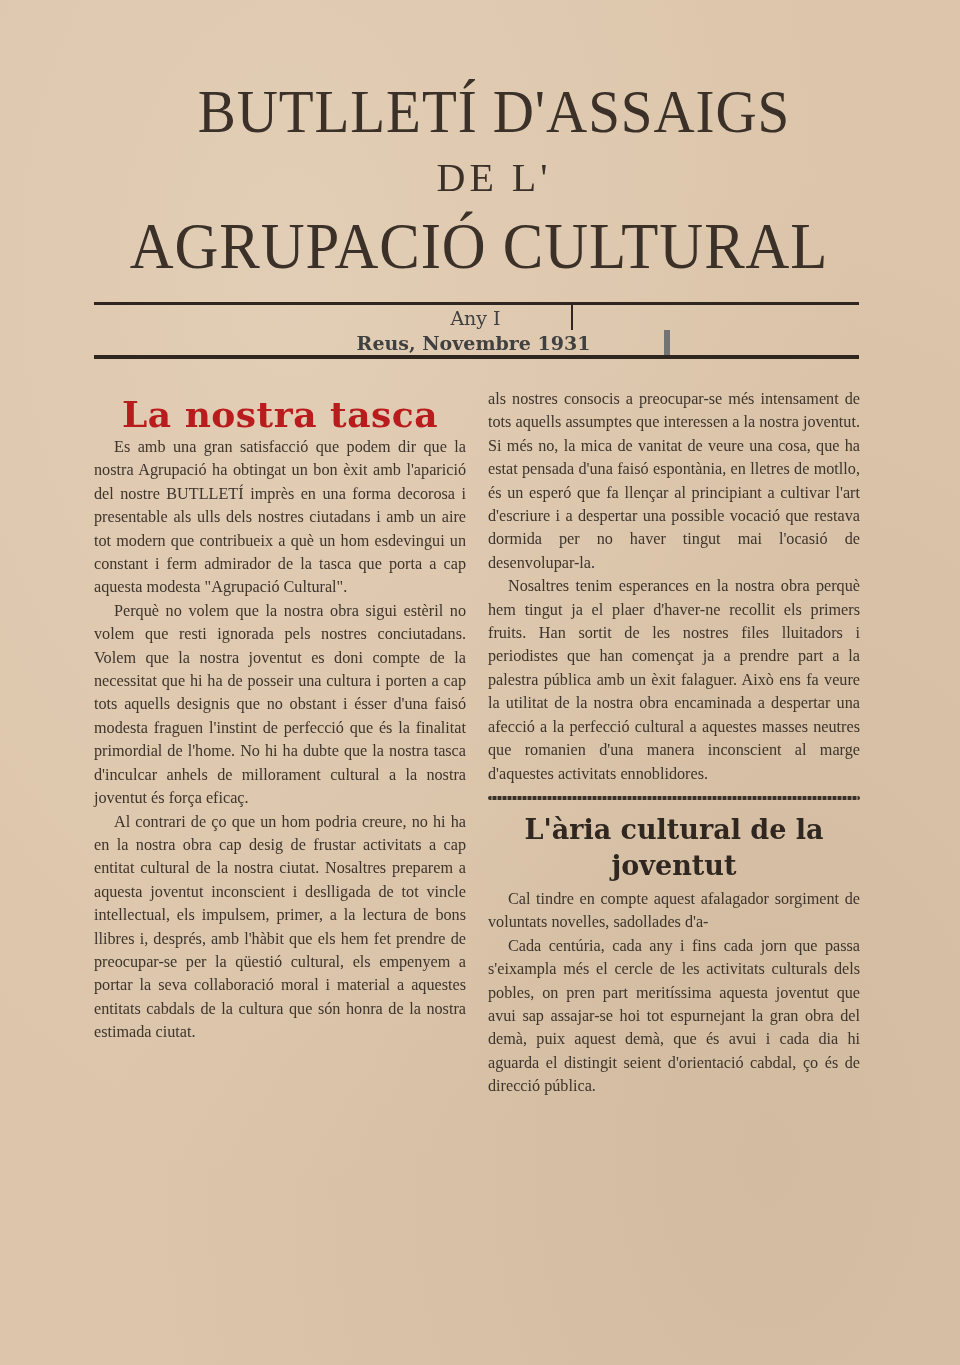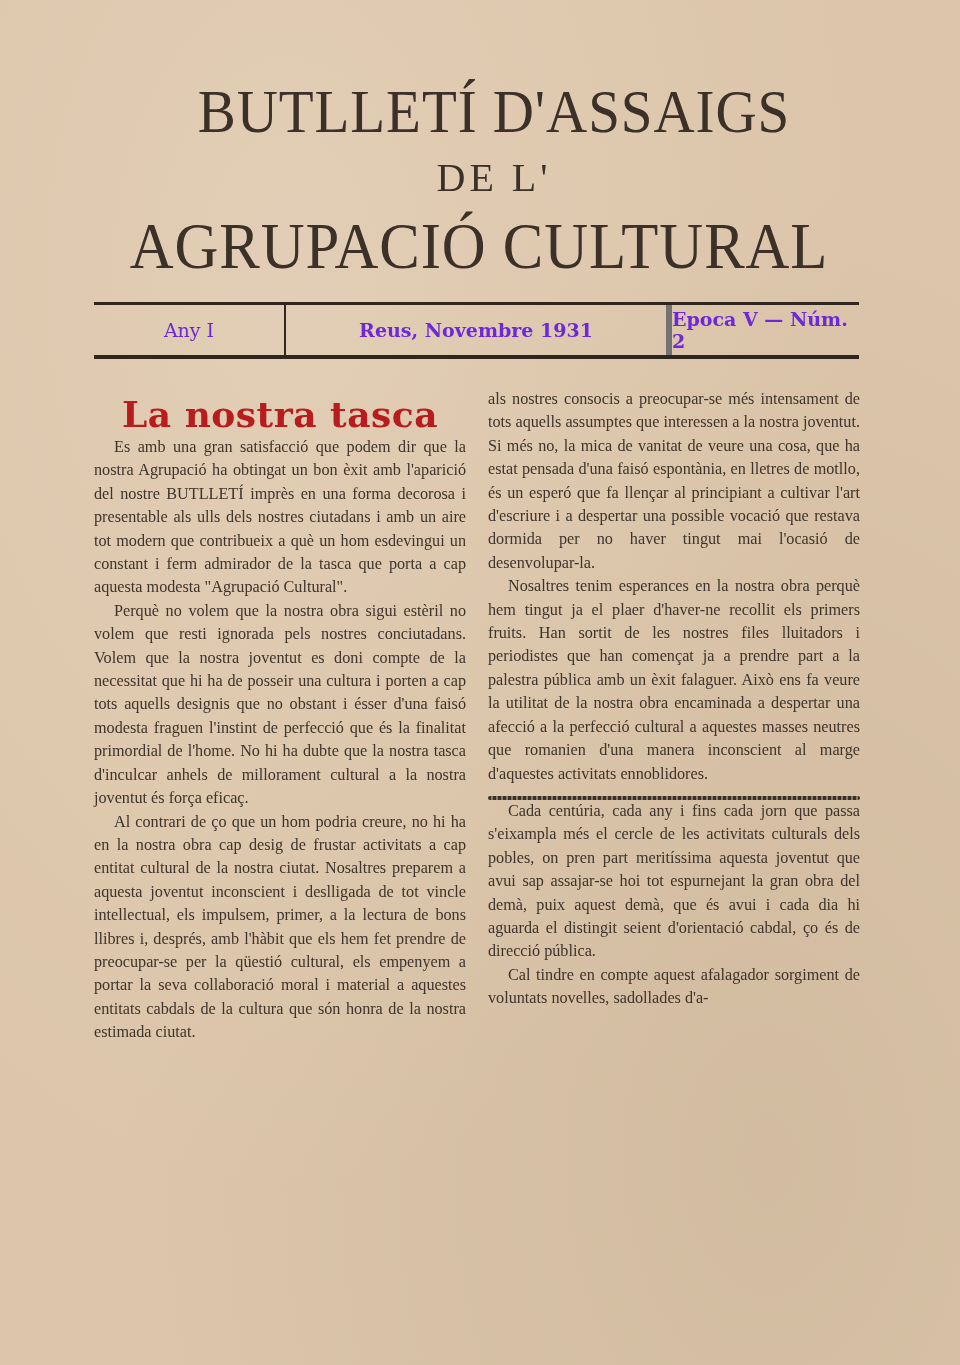--- a/index.html
+++ b/index.html
@@ -19,21 +19,21 @@
       font-family: "Liberation Serif", serif; font-weight: normal; color: #3b3129;
       letter-spacing: 1px;
     }
     .mt1 { top: 76px; font-size: 62px; line-height: 70px; transform: scaleX(0.92); }
     .mt2 { top: 160px; font-size: 40px; line-height: 36px; letter-spacing: 4px; }
     .mt3 { top: 208px; left: 80px; width: 770px; font-size: 66px; line-height: 76px; transform: scaleX(0.92); transform-origin: center; }
     .infobar {
       position: absolute; left: 80px; top: 302px; width: 765px; height: 50px;
       border-top: 3px solid #2e261f; border-bottom: 4px solid #2e261f;
       display: flex; align-items: center;
-      font-family: "DejaVu Serif", serif; font-weight: bold; font-size: 19px; color: #6d28d9;
+      font-family: "DejaVu Serif", serif; font-weight: bold; font-size: 19px; color: #404040; flex-direction: column;
     }
     .infobar .cell { height: 100%; display: flex; align-items: center; justify-content: center; }
     .cell-year { width: 190px; border-right: 2px solid #2e261f; font-weight: normal; }
     .cell-place { width: 380px; border-right: 6px solid #737373; }
     .cell-epoch { flex: 1; justify-content: flex-end !important; }
     .col {
       position: absolute; top: 388px; width: 372px;
       font-family: "Liberation Serif", serif; font-size: 16.2px; line-height: 23.4px;
       color: #3d342c; text-align: justify; hyphens: manual;
     }
@@ -60,31 +60,31 @@
 
 <div class="page">
 
   <div class="masthead-title mt1">BUTLLETÍ D'ASSAIGS</div>
   <div class="masthead-title mt2">DE L'</div>
   <div class="masthead-title mt3">AGRUPACIÓ CULTURAL</div>
 
   <div class="infobar">
     <div class="cell cell-year">Any I</div>
     <div class="cell cell-place">Reus, Novembre 1931</div>
-    <div class="cell cell-epoch">Epoca V — Núm. 2</div>
   </div>
 
   <div class="col col-left">
     <h1 class="h1">La nostra tasca</h1>
     <p>Es amb una gran satisfacció que podem dir que la nostra Agrupació ha obtingat un bon èxit amb l'aparició del nostre BUTLLETÍ imprès en una forma decorosa i presentable als ulls dels nostres ciutadans i amb un aire tot modern que contribueix a què un hom esdevingui un constant i ferm admirador de la tasca que porta a cap aquesta modesta "Agrupació Cultural".</p>
     <p>Perquè no volem que la nostra obra sigui estèril no volem que resti ignorada pels nostres conciutadans. Volem que la nostra joventut es doni compte de la necessitat que hi ha de posseir una cultura i porten a cap tots aquells designis que no obstant i ésser d'una faisó modesta fraguen l'instint de perfecció que és la finalitat primordial de l'home. No hi ha dubte que la nostra tasca d'inculcar anhels de millorament cultural a la nostra joventut és força eficaç.</p>
     <p>Al contrari de ço que un hom podria creure, no hi ha en la nostra obra cap desig de frustar activitats a cap entitat cultural de la nostra ciutat. Nosaltres preparem a aquesta joventut inconscient i deslligada de tot vincle intellectual, els impulsem, primer, a la lectura de bons llibres i, després, amb l'hàbit que els hem fet prendre de preocupar-se per la qüestió cultural, els empenyem a portar la seva collaboració moral i material a aquestes entitats cabdals de la cultura que són honra de la nostra estimada ciutat.</p>
   </div>
 
   <div class="col col-right">
     <p class="cont">als nostres consocis a preocupar-se més intensament de tots aquells assumptes que interessen a la nostra joventut. Si més no, la mica de vanitat de veure una cosa, que ha estat pensada d'una faisó espontània, en lletres de motllo, és un esperó que fa llençar al principiant a cultivar l'art d'escriure i a despertar una possible vocació que restava dormida per no haver tingut mai l'ocasió de desenvolupar-la.</p>
     <p>Nosaltres tenim esperances en la nostra obra perquè hem tingut ja el plaer d'haver-ne recollit els primers fruits. Han sortit de les nostres files lluitadors i periodistes que han començat ja a prendre part a la palestra pública amb un èxit falaguer. Això ens fa veure la utilitat de la nostra obra encaminada a despertar una afecció a la perfecció cultural a aquestes masses neutres que romanien d'una manera inconscient al marge d'aquestes activitats ennoblidores.</p>
     <div class="divider"></div>
+    <h2 class="h2">L'ària cultural de la joventut</h2>
+    <p>Cal tindre en compte aquest afalagador sorgiment de voluntats novelles, sadollades d'a-</p>
     <p>Cada centúria, cada any i fins cada jorn que passa s'eixampla més el cercle de les activitats culturals dels pobles, on pren part meritíssima aquesta joventut que avui sap assajar-se hoi tot espurnejant la gran obra del demà, puix aquest demà, que és avui i cada dia hi aguarda el distingit seient d'orientació cabdal, ço és de direcció pública.</p>
-    <p>Cal tindre en compte aquest afalagador sorgiment de voluntats novelles, sadollades d'a-</p>
   </div>
 
 </div>
 
 </body></html>

